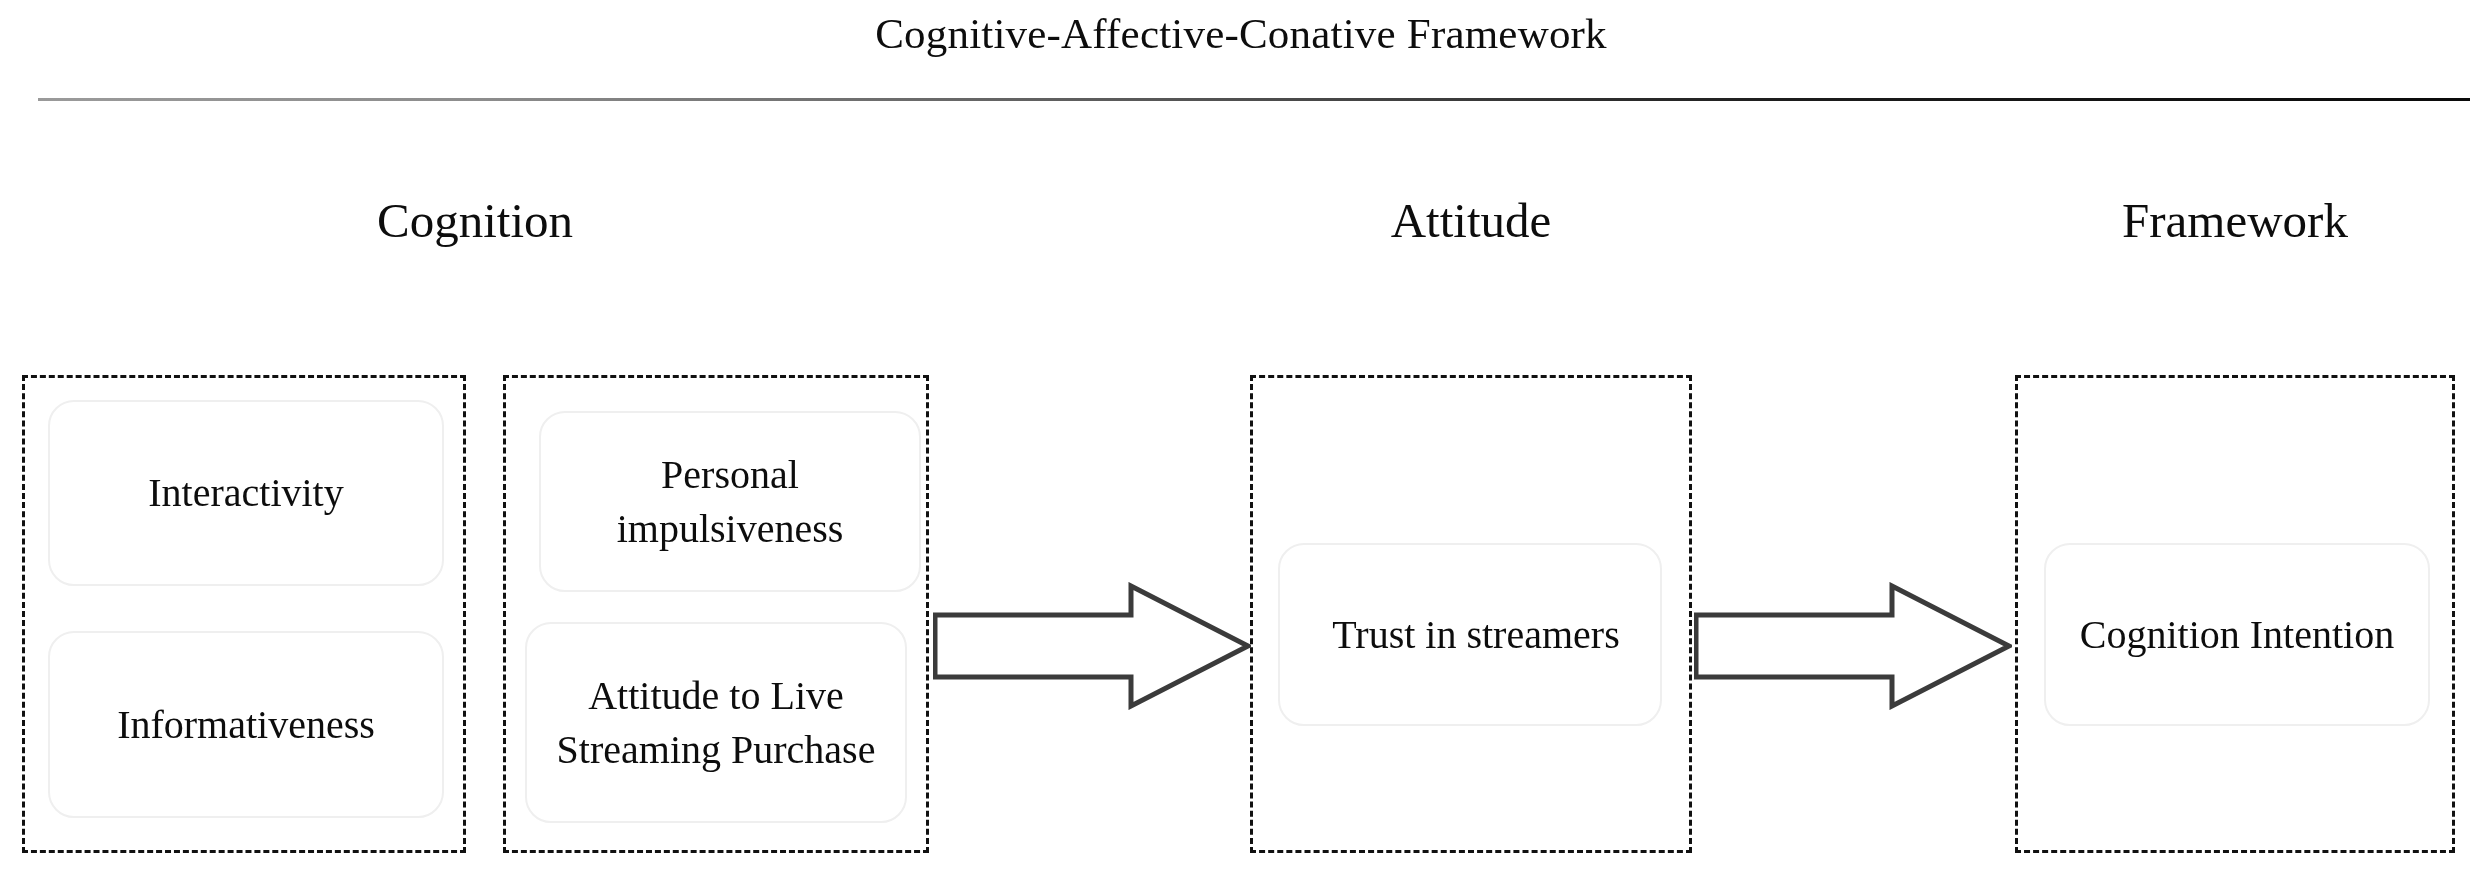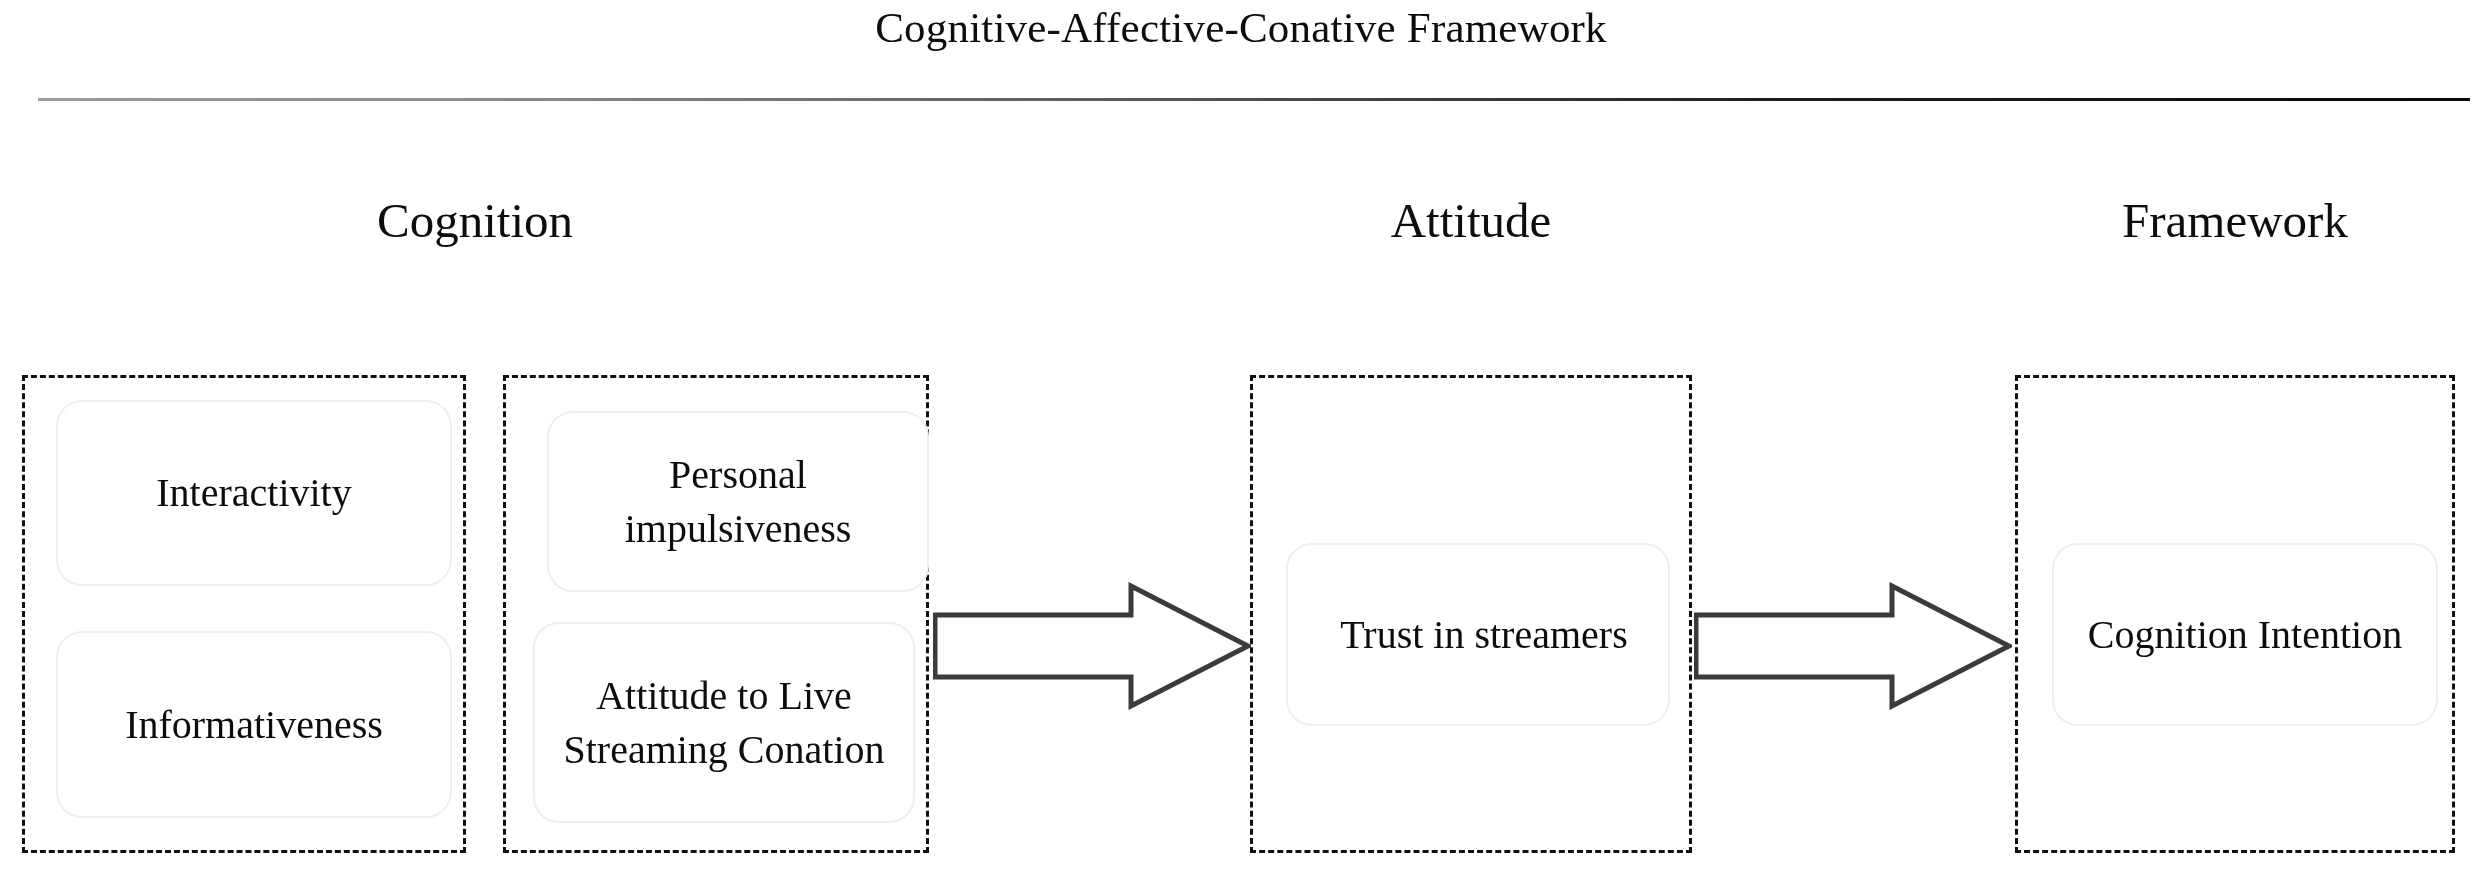--- a/index.html
+++ b/index.html
@@ -21,20 +21,21 @@
 
   
   .title {
     position: absolute;
     left: 0;
     top: 0;
     width: 2482px;
     text-align: center;
     font-size: 43px;
     line-height: 56px;
+    padding-top: 6px;
     letter-spacing: 0.2px;
     color: #0d0d0d;
     white-space: nowrap;
   }
   .title-rule {
     position: absolute;
     left: 38px;
     top: 98px;
     width: 2432px;
     height: 3px;
@@ -75,21 +76,20 @@
     border-radius: 26px;
     background: #ffffff;
     display: flex;
     align-items: center;
     justify-content: center;
     text-align: center;
     font-size: 40px;
     line-height: 54px;
     color: #0d0d0d;
     padding: 4px 8px;
-    margin-left: 8px;
   }
 
   
   #node-interactivity   { left: 48px;  top: 400px; width: 396px; height: 186px; }
   #node-informativeness { left: 48px;  top: 631px; width: 396px; height: 187px; text-align: right; }
 
   
   #node-personal-impulsiveness { left: 539px; top: 411px; width: 382px; height: 181px; }
   #node-attitude-live-streaming-shopping { left: 525px; top: 622px; width: 382px; height: 201px; }
 
@@ -125,21 +125,21 @@
 
   <div class="group-box" id="group-box-0"></div>
   <div class="group-box" id="group-box-1"></div>
   <div class="group-box" id="group-box-2"></div>
   <div class="group-box" id="group-box-3"></div>
 
   <div class="node" id="node-interactivity">Interactivity</div>
   <div class="node" id="node-informativeness">Informativeness</div>
 
   <div class="node" id="node-personal-impulsiveness">Personal impulsiveness</div>
-  <div class="node" id="node-attitude-live-streaming-shopping">Attitude to Live Streaming Conation</div>
+  <div class="node" id="node-attitude-live-streaming-shopping">Attitude to Live Streaming Purchase</div>
 
   <div class="node" id="node-trust-in-streamers">Trust in streamers</div>
 
   <div class="node" id="node-purchase-intention">Cognition Intention</div>
 
   <div class="block-arrow" id="arrow-cognition-to-affection">
     <svg viewBox="0 0 318 128" preserveAspectRatio="none">
       <path d="M 2 33 L 198 33 L 198 4 L 315 64 L 198 124 L 198 95 L 2 95 Z" fill="#ffffff" stroke="#3b3b3b" stroke-width="5" stroke-linejoin="miter" vector-effect="non-scaling-stroke"></path>
     </svg>
   </div>

